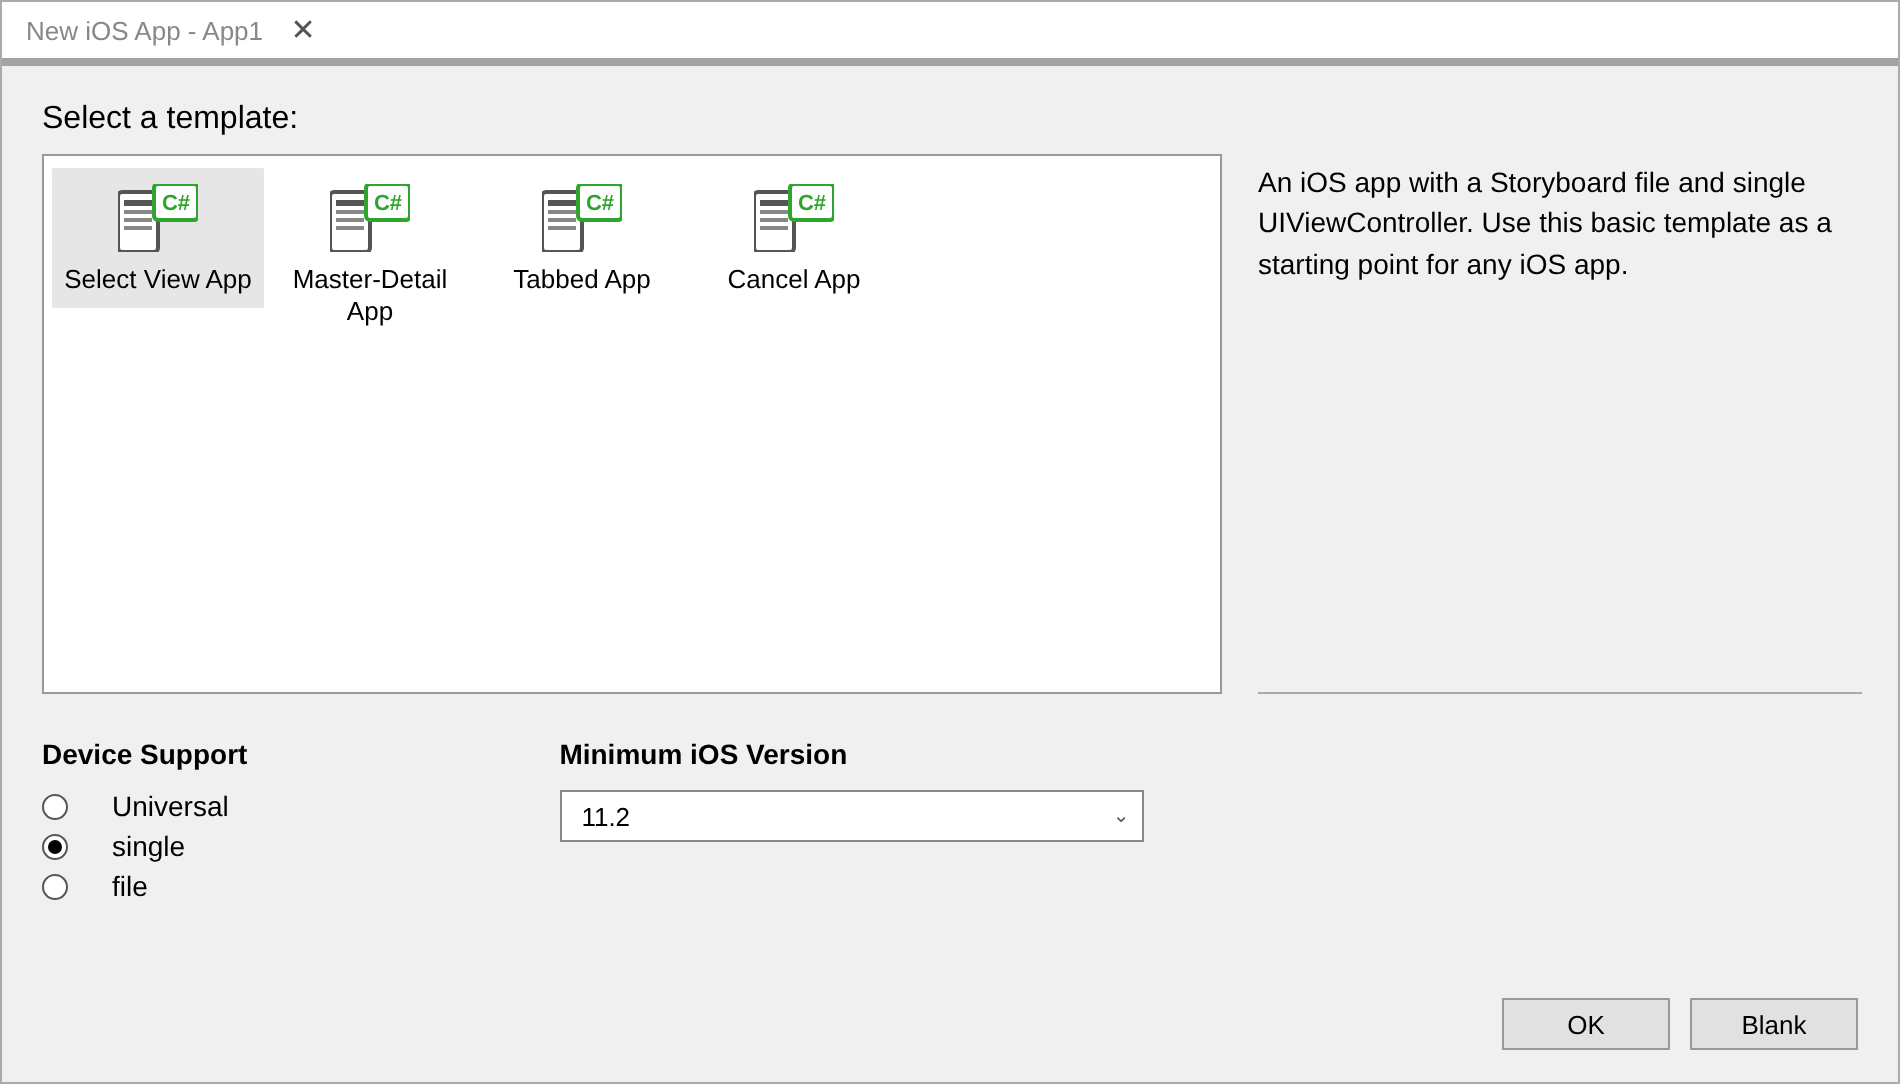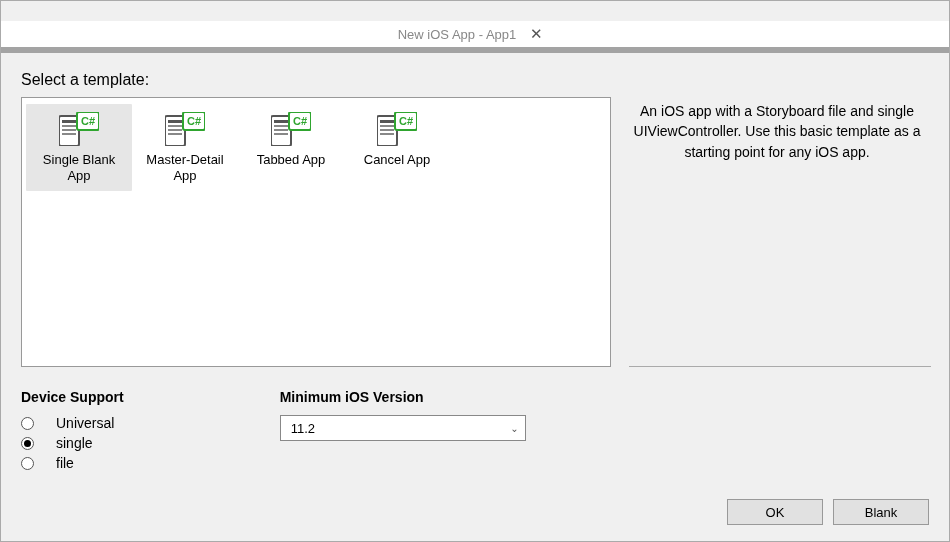--- a/index.html
+++ b/index.html
@@ -14,28 +14,27 @@
     width: 950px;
     height: 542px;
     border: 1px solid #aaa;
     background: #f0f0f0;
     display: flex;
     flex-direction: column;
   }
   .titlebar {
     height: 32px;
     background: #fff;
-    border-bottom: 6px solid #a3a3a3;
-    display: flex;
-    align-items: center;
-    justify-content: center;
+    border-bottom: 4px solid #a3a3a3;
+    display: flex;
+    align-items: center;
+    justify-content: flex-start;
     padding: 0 8px 0 12px;
     color: #888;
     font-size: 13px;
-    margin-top: 20px;
   }
   .titlebar .close {
     width: 40px;
     text-align: center;
     font-size: 15px;
     color: #555;
     cursor: pointer;
   }
   .body {
     flex: 1;
@@ -81,21 +80,20 @@
   }
   .template-label {
     display: block;
   }
   .description {
     flex: 1;
     padding: 4px 4px 0 0;
     font-size: 14px;
     line-height: 1.45;
     position: relative;
-    text-align: center;
   }
   .sep {
     position: absolute;
     left: 0; right: -2px;
     bottom: 0;
     border-bottom: 1px solid #aaa;
   }
   .options-row {
     display: flex;
     margin-top: 22px;
@@ -124,21 +122,21 @@
     justify-content: center;
     background: #fff;
   }
   .radio.checked::after {
     content: "";
     width: 7px; height: 7px;
     background: #000;
     border-radius: 50%;
   }
   .select-box {
-    width: 246px;
+    width: 292px;
     height: 26px;
     background: #fff;
     border: 1px solid #888;
     display: flex;
     align-items: center;
     justify-content: space-between;
     padding: 0 6px 0 10px;
     font-size: 13px;
     cursor: pointer;
     margin-top: 6px;
@@ -148,21 +146,21 @@
     color: #555;
   }
   .footer {
     margin-top: auto;
     display: flex;
     justify-content: flex-end;
     gap: 10px;
     padding-top: 12px;
   }
   .btn {
-    width: 96px;
+    width: 84px;
     height: 26px;
     background: #e1e1e1;
     border: 1px solid #999;
     display: flex;
     align-items: center;
     justify-content: center;
     font-size: 13px;
     cursor: pointer;
   }
 </style>
@@ -186,21 +184,21 @@
               <svg width="40" height="34" viewBox="0 0 40 34">
                 <rect x="0" y="4" width="20" height="30" rx="2" fill="#fff" stroke="#555" stroke-width="2"></rect>
                 <rect x="3" y="8" width="14" height="3" fill="#555"></rect>
                 <rect x="3" y="13" width="14" height="2" fill="#888"></rect>
                 <rect x="3" y="17" width="14" height="2" fill="#888"></rect>
                 <rect x="3" y="21" width="14" height="2" fill="#888"></rect>
                 <rect x="18" y="0" width="22" height="18" rx="2" fill="#fff" stroke="#2fa52f" stroke-width="2"></rect>
                 <text x="29" y="13" text-anchor="middle" font-size="11" font-weight="700" fill="#2fa52f" font-family="Segoe UI,Arial">C#</text>
               </svg>
             </div>
-            <span class="template-label">Single Blank App</span>
+            <span class="template-label">Select View App</span>
           </div>
           <div class="template-item">
             <div class="template-icon">
               <svg width="40" height="34" viewBox="0 0 40 34">
                 <rect x="0" y="4" width="20" height="30" rx="2" fill="#fff" stroke="#555" stroke-width="2"></rect>
                 <rect x="3" y="8" width="14" height="3" fill="#555"></rect>
                 <rect x="3" y="13" width="14" height="2" fill="#888"></rect>
                 <rect x="3" y="17" width="14" height="2" fill="#888"></rect>
                 <rect x="3" y="21" width="14" height="2" fill="#888"></rect>
                 <rect x="18" y="0" width="22" height="18" rx="2" fill="#fff" stroke="#2fa52f" stroke-width="2"></rect>

